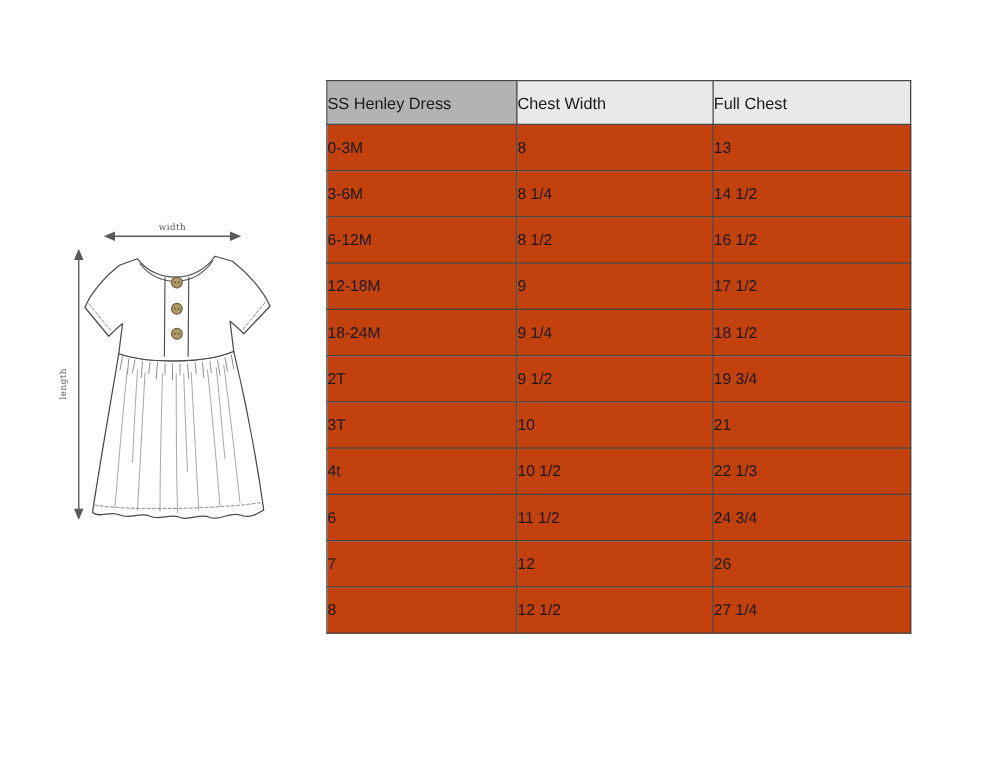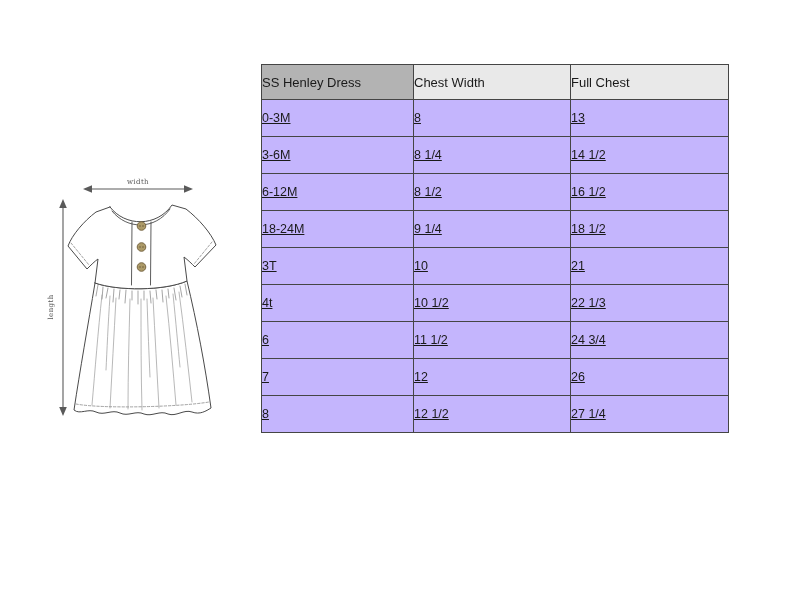--- a/index.html
+++ b/index.html
@@ -54,22 +54,21 @@
   }
   .size-table th{
     height:34px;
     font-size:13px;
     background:var(--header-secondary-bg);
   }
   .size-table th.primary{background:var(--header-primary-bg);}
   .size-table td{
     height:36px;
     font-size:12.5px;
-    background:#c4b5fd;
-    text-decoration:underline;
+    background:#c2410c;
   }
 </style>
 </head>
 <body>
 
 <div class="canvas">
 
   <svg class="diagram" viewBox="0 0 195 265" xmlns="http://www.w3.org/2000/svg">
 
     <g>
@@ -196,25 +195,35 @@
           <td>3-6M</td>
           <td>8 1/4</td>
           <td>14 1/2</td>
         </tr>
         <tr>
           <td>6-12M</td>
           <td>8 1/2</td>
           <td>16 1/2</td>
         </tr>
         <tr>
+          <td>12-18M</td>
+          <td>9</td>
+          <td>17 1/2</td>
+        </tr>
+        <tr>
           <td>18-24M</td>
           <td>9 1/4</td>
           <td>18 1/2</td>
         </tr>
         <tr>
+          <td>2T</td>
+          <td>9 1/2</td>
+          <td>19 3/4</td>
+        </tr>
+        <tr>
           <td>3T</td>
           <td>10</td>
           <td>21</td>
         </tr>
         <tr>
           <td>4t</td>
           <td>10 1/2</td>
           <td>22 1/3</td>
         </tr>
         <tr>

